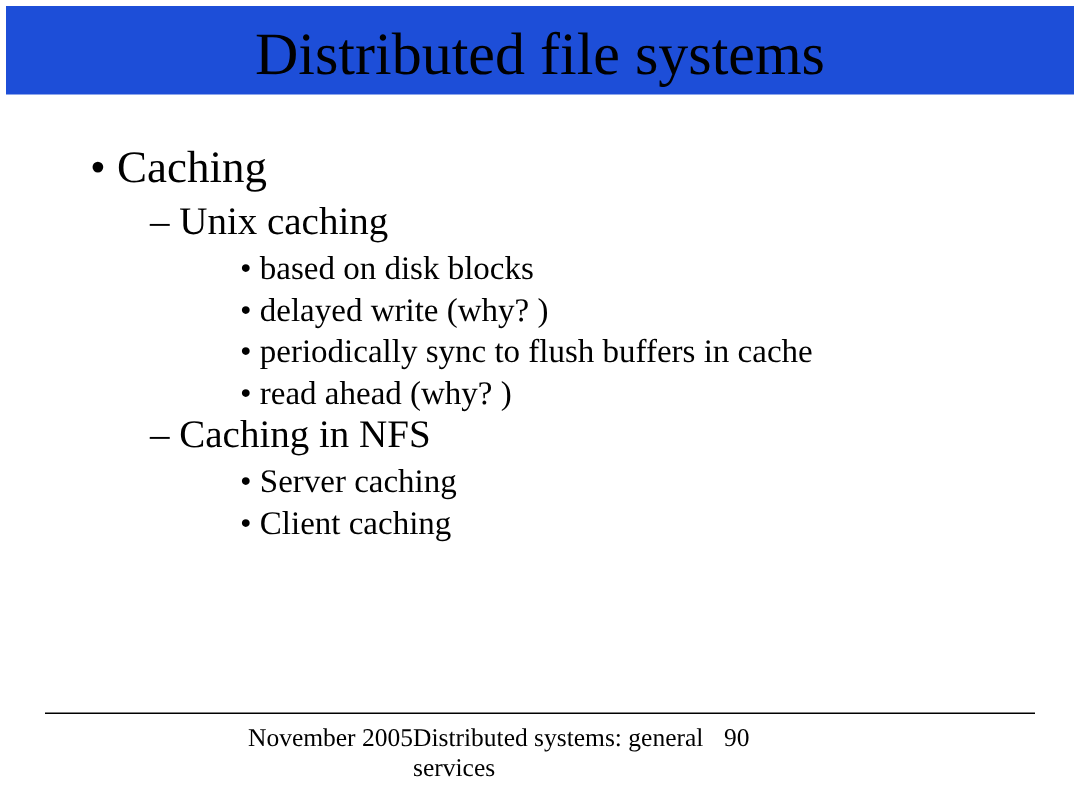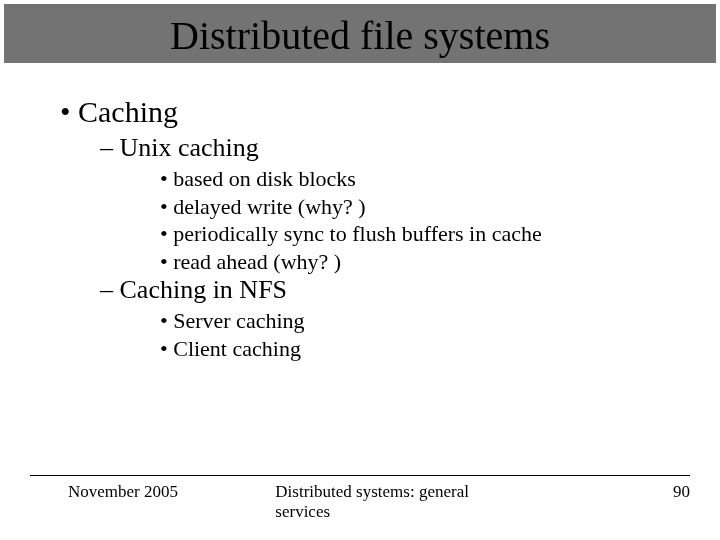--- a/index.html
+++ b/index.html
@@ -6,21 +6,21 @@
     body {
       width: 720px;
       height: 540px;
       background: #ffffff;
       font-family: "Times New Roman", Times, serif;
       color: #000;
       position: relative;
       overflow: hidden;
     }
     .title-block {
-      background: #737373;
+      background: #1d4ed8;
       padding: 8px 0 4px 0;
       margin: 4px 4px 0 4px;
     }
     .main-title {
       text-align: center;
       font-size: 40px;
       font-weight: normal;
     }
     .subtitle {
       text-align: center;
@@ -65,23 +65,23 @@
     .footer-line {
       border-top: 1px solid #000;
       margin-bottom: 6px;
     }
     .footer-row {
       display: flex;
       justify-content: space-between;
       align-items: baseline;
       font-size: 17px;
     }
-    .footer-left { flex: 1; text-align: left; margin-left: 38px; }
+    .footer-left { flex: 1; text-align: right; margin-left: 38px; }
     .footer-center { flex: 1; text-align: left; }
-    .footer-right { flex: 1; text-align: right; }
+    .footer-right { flex: 1; }
   </style>
 </head>
 <body>
 
 <div class="title-block">
   <div class="main-title">Distributed file systems</div>
 </div>
 
 <div class="content">
   <div class="level1">Caching</div>

